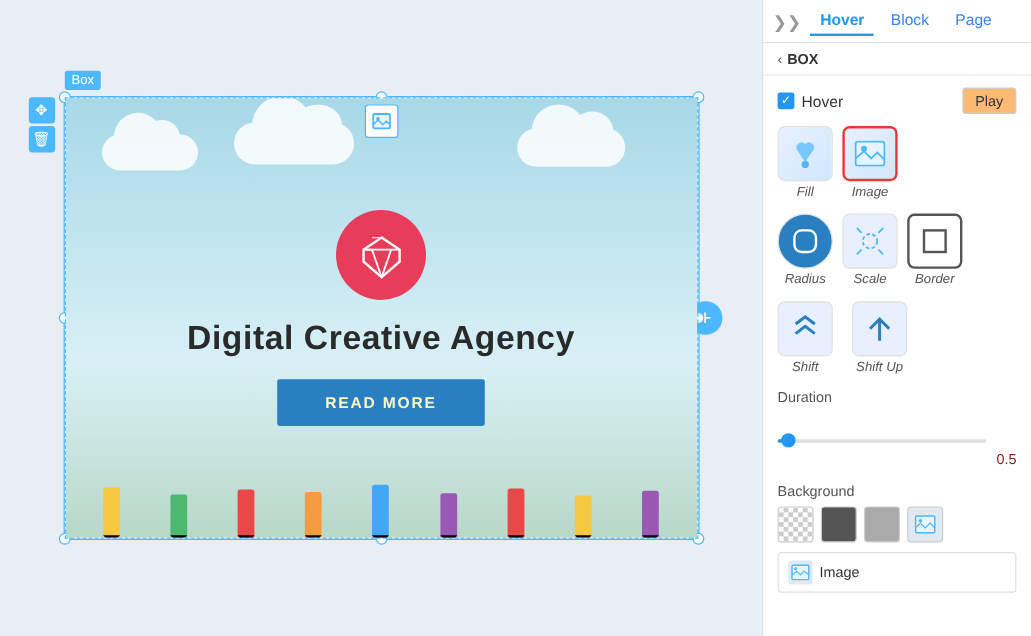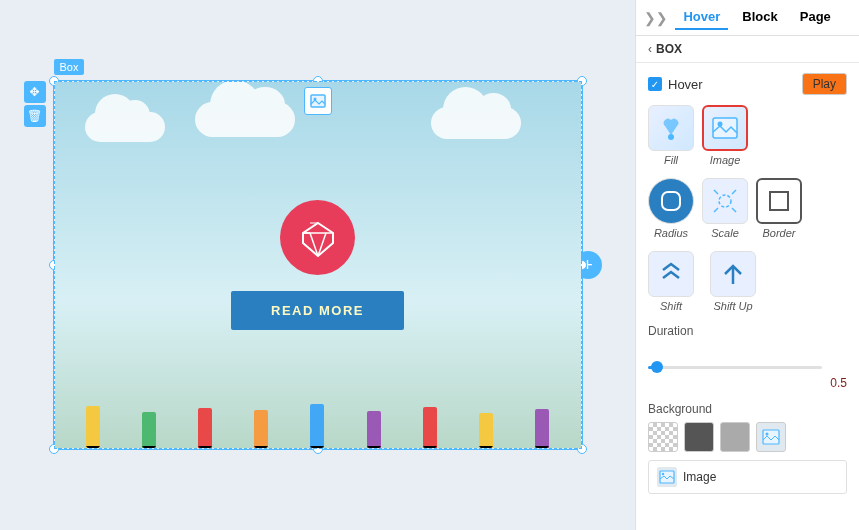--- a/index.html
+++ b/index.html
@@ -247,23 +247,22 @@
     }
     .chevron-icon {
       font-size: 14px;
       color: #999;
       margin-right: 2px;
     }
     .panel-tab {
       font-size: 13px;
       padding: 4px 8px;
       cursor: pointer;
-      color: #000000;
+      color: #3b82f6;
       border-bottom: 2px solid transparent;
-      font-weight: bold;
     }
     .panel-tab.active {
       color: #2196f3;
       font-weight: 600;
       border-bottom: 2px solid #2196f3;
     }
 
     
     .breadcrumb {
       display: flex;
@@ -309,21 +308,21 @@
       background: #2196f3;
       border-radius: 2px;
       display: flex;
       align-items: center;
       justify-content: center;
       color: white;
       font-size: 10px;
     }
     .play-btn {
       border: 1px solid #ccc;
-      background: #f97316;
+      background: #fdba74;
       padding: 3px 10px;
       font-size: 12px;
       border-radius: 3px;
       cursor: pointer;
       color: #333;
     }
 
     
     .effects-grid {
       display: flex;
@@ -499,20 +498,21 @@
           <svg viewBox="0 0 40 40" fill="none">
             <polygon points="20,5 35,15 35,25 20,38 5,25 5,15" stroke="white" stroke-width="2" fill="none"></polygon>
             <line x1="5" y1="15" x2="35" y2="15" stroke="white" stroke-width="1.5"></line>
             <line x1="12" y1="15" x2="20" y2="38" stroke="white" stroke-width="1.5"></line>
             <line x1="28" y1="15" x2="20" y2="38" stroke="white" stroke-width="1.5"></line>
             <line x1="5" y1="15" x2="12" y2="15" stroke="white" stroke-width="1.5"></line>
             <line x1="12" y1="5" x2="20" y2="5" stroke="white" stroke-width="1"></line>
           </svg>
         </div>
 
+        <div class="banner-heading">Digital Creative Agency</div>
 
         <button class="read-more-btn">READ MORE</button>
 
         <div class="pencils-row">
           <div class="pencil" style="background:#f5c842; height:42px;">
             <div style="position:absolute;bottom:-7px;left:0;width:0;height:0;border-left:7px solid transparent;border-right:7px solid transparent;border-top:9px solid #f5c842;"></div>
           </div>
           <div class="pencil" style="background:#4db870; height:36px;">
             <div style="position:absolute;bottom:-7px;left:0;width:0;height:0;border-left:7px solid transparent;border-right:7px solid transparent;border-top:9px solid #4db870;"></div>
           </div>

